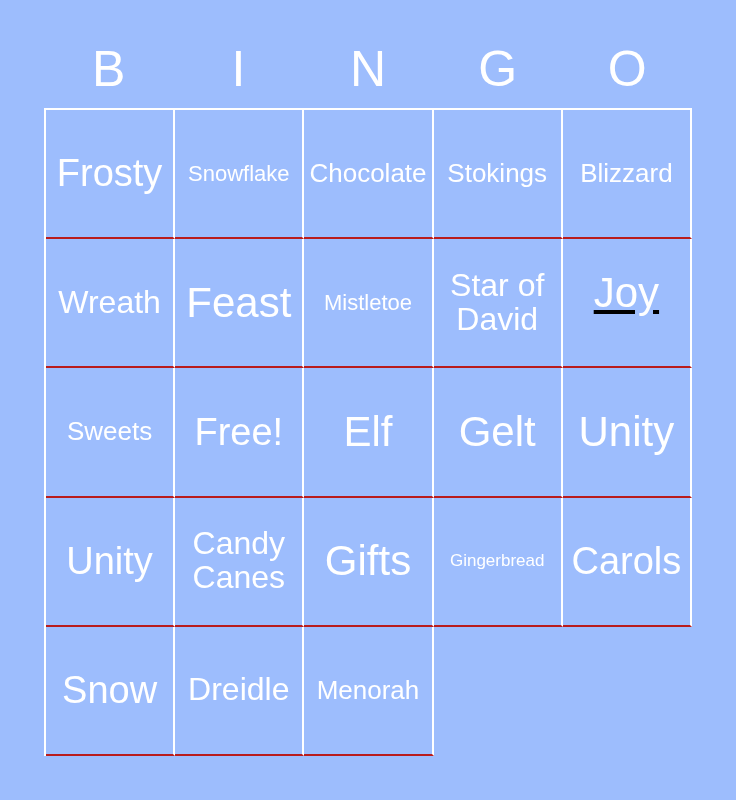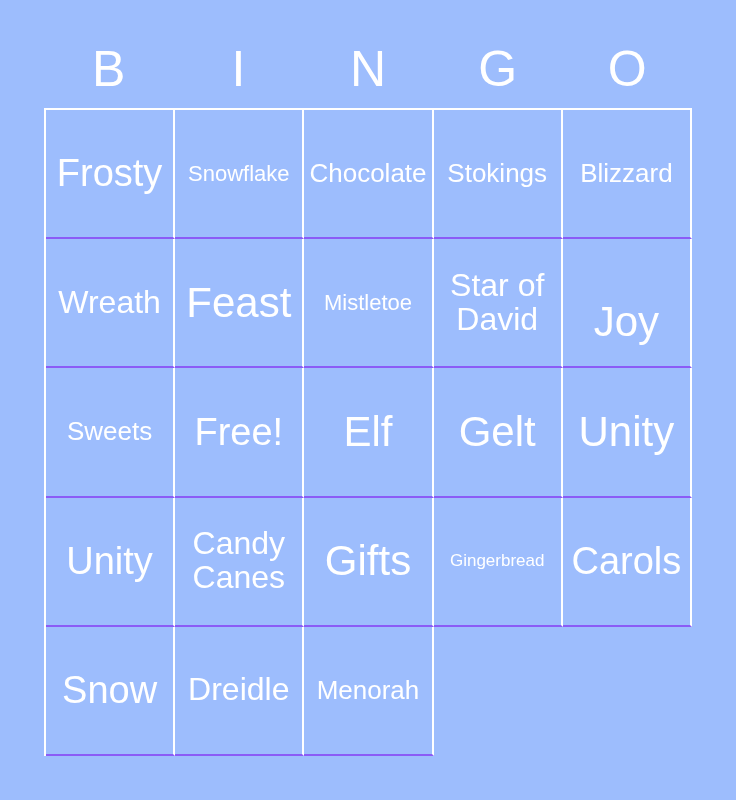--- a/index.html
+++ b/index.html
@@ -52,21 +52,21 @@
     height: 648px;
     display: grid;
     grid-template-columns: repeat(5, 1fr);
     grid-template-rows: repeat(5, 1fr);
     border-top: 2px solid #ffffff;
     border-left: 2px solid #ffffff;
     box-sizing: border-box;
   }
   .cell {
     border-right: 2px solid #ffffff;
-    border-bottom: 2px solid #8b5cf6;
+    border-bottom: 2px solid #b91c1c;
     box-sizing: border-box;
     display: flex;
     align-items: center;
     justify-content: center;
     padding: 2px 4px;
     overflow: hidden;
   }
   .cell-text {
     color: #ffffff;
     text-align: center;
@@ -80,22 +80,23 @@
   
   .fs-xs   { font-size: 17px; }
   .fs-sm   { font-size: 22px; }
   .fs-md   { font-size: 26px; }
   .fs-lg   { font-size: 32px; }
   .fs-xl   { font-size: 38px; }
   .fs-xxl  { font-size: 42px; }
 
   
   .align-low {
-    align-items: flex-end;
+    align-items: center;
     padding-bottom: 22px;
+    text-decoration: underline;
   }
 </style>
 </head>
 <body>
 
 <div class="card">
 
   <div class="header-row">
     <div class="header-cell">B</div>
     <div class="header-cell">I</div>

